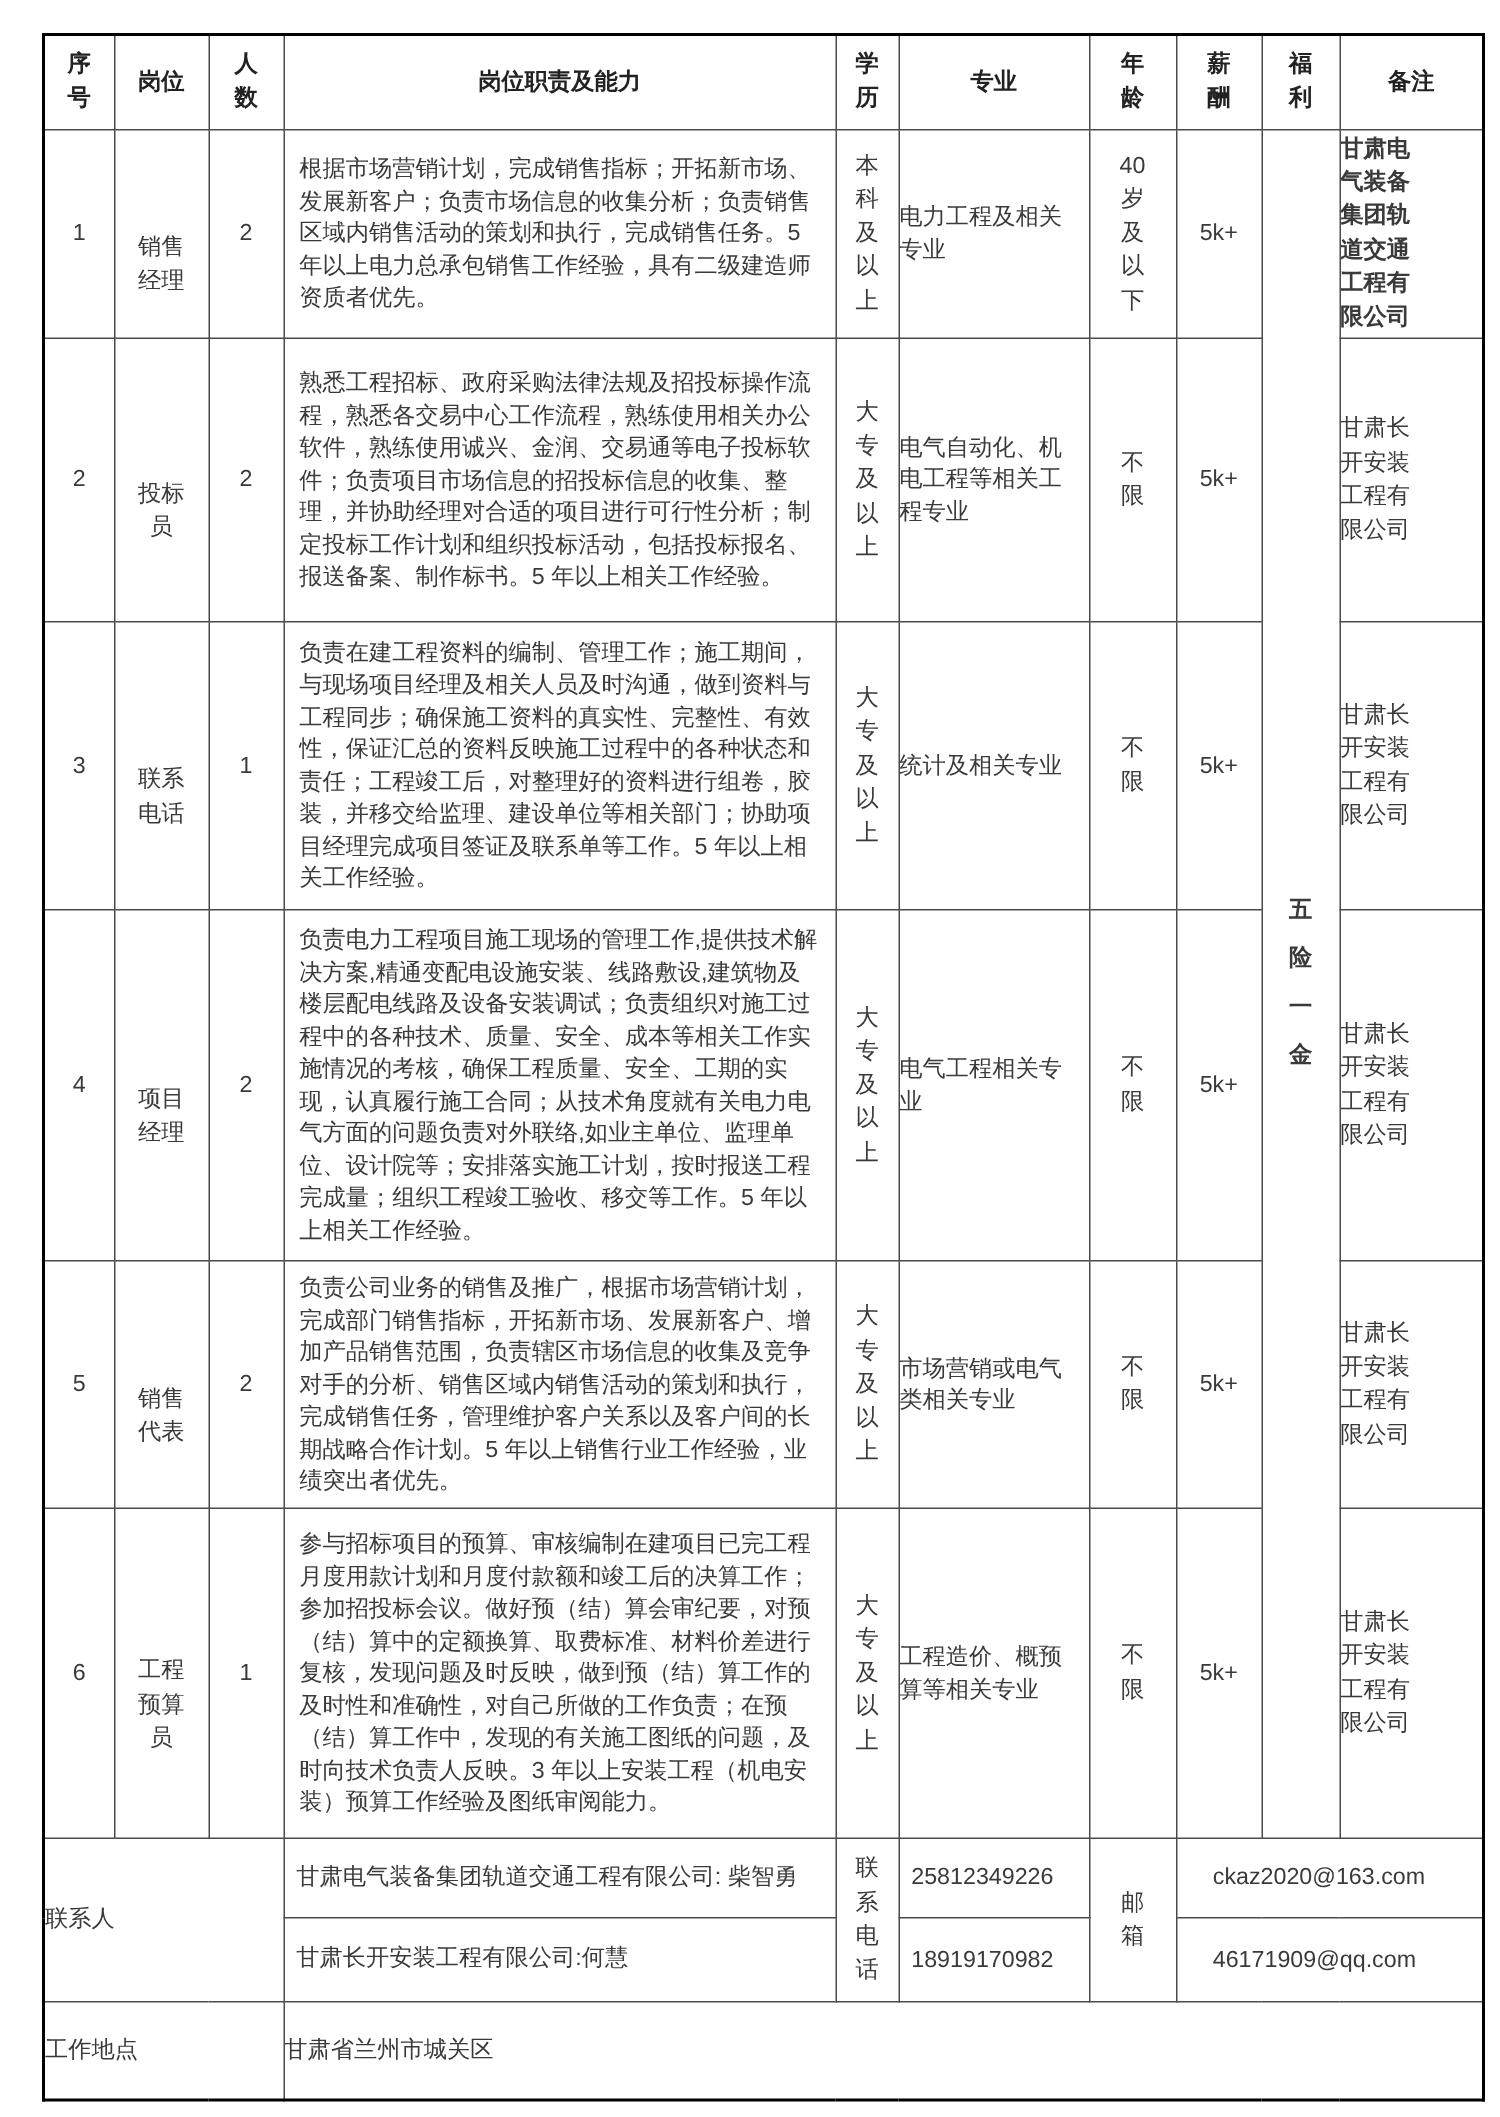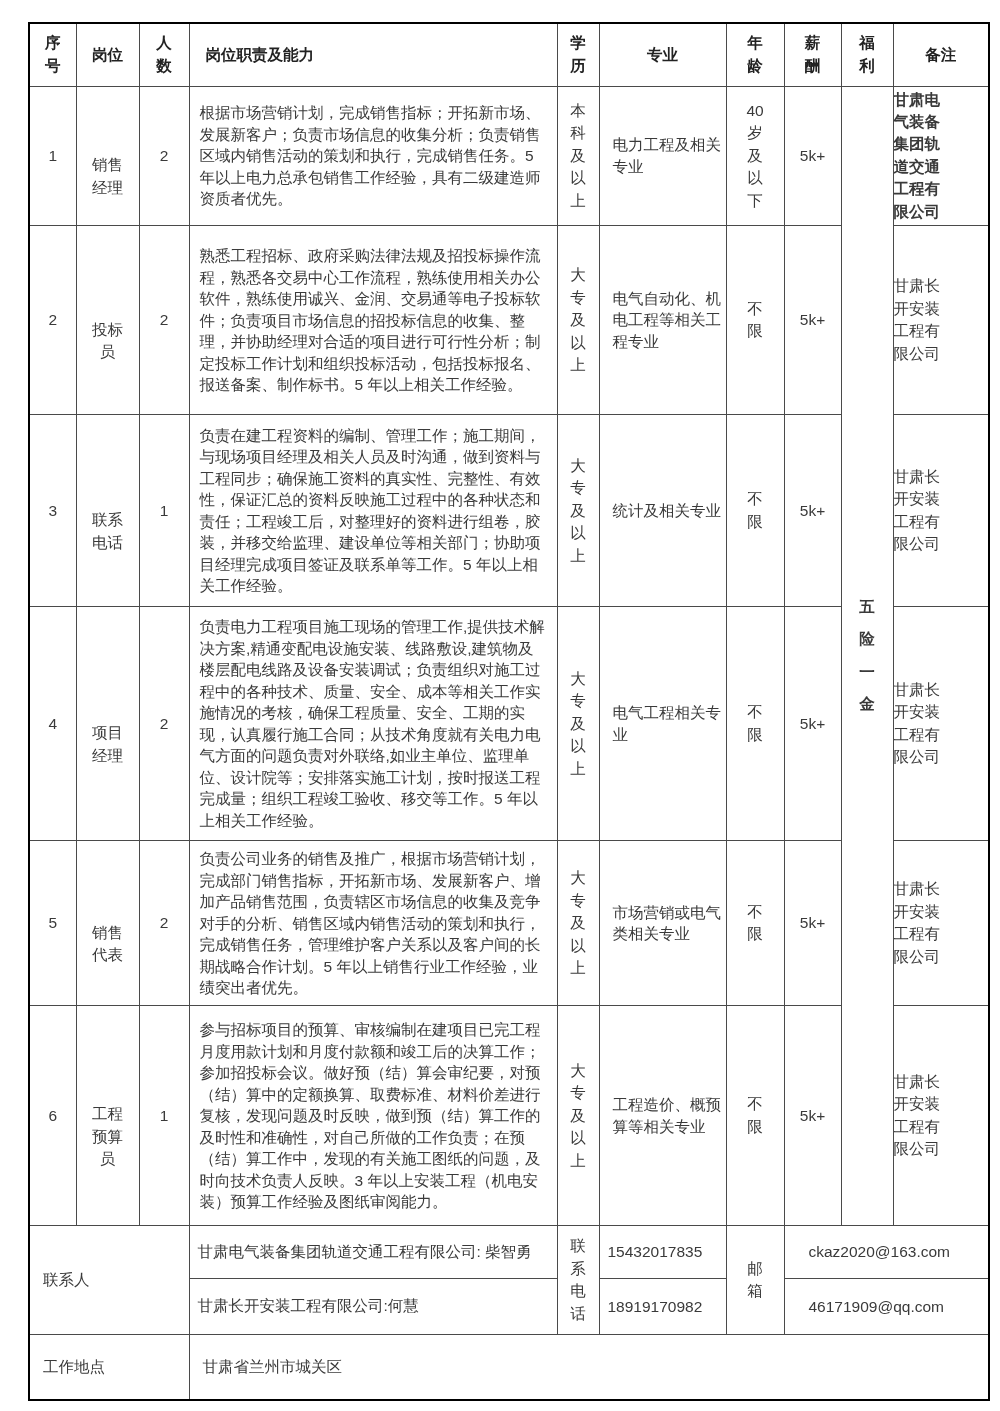--- a/index.html
+++ b/index.html
@@ -27,28 +27,28 @@
     overflow:hidden;
   }
   .hdr{font-weight:bold;color:#222;}
   .left{text-align:left;}
   .duty{
     text-align:left;
     padding:6px 10px;
     line-height:21.5px;
     margin-left:24px;
   }
-  .dutyhdr{text-align:left;padding-left:16px;}
+  .dutyhdr{text-align:center;padding-left:4px;}
   
   .w1{display:inline-block;width:1.5em;line-height:1.45;vertical-align:middle;}
   .w2{display:inline-block;width:2.1em;line-height:1.45;vertical-align:middle;text-align:center;margin-top:42px;}
   .w3{display:inline-block;width:3.15em;line-height:1.45;vertical-align:middle;text-align:left;}
   .welfare .w1{line-height:2.1;font-weight:bold;}
   .bold{font-weight:bold;}
-  .padL{padding-left:13px;}
+  .padL{padding-left:0;}
   .phone{text-align:left;padding-left:8px;}
   .email{text-align:left;padding-left:24px;}
   .company{text-align:left;padding:4px 8px;line-height:1.35;}
   .notecell{text-align:left;padding-left:0;}
 </style>
 </head>
 <body>
 
 <table class="jobs">
   <colgroup>
@@ -148,21 +148,21 @@
     <td class="left padL">工程造价、概预算等相关专业</td>
     <td><span class="w1">不限</span></td>
     <td>5k+</td>
     <td class="notecell"><span class="w3">甘肃长开安装工程有限公司</span></td>
   </tr>
 
   <tr style="height:53px">
     <td rowspan="2" colspan="3" class="left padL">联系人</td>
     <td class="company">甘肃电气装备集团轨道交通工程有限公司: 柴智勇</td>
     <td rowspan="2"><span class="w1">联系电话</span></td>
-    <td class="phone">15432017835</td>
+    <td class="phone">25812349226</td>
     <td rowspan="2"><span class="w1">邮箱</span></td>
     <td colspan="3" class="email">ckaz2020@163.com</td>
   </tr>
 
   <tr style="height:56px">
     <td class="company">甘肃长开安装工程有限公司:何慧</td>
     <td class="phone">18919170982</td>
     <td colspan="3" class="email">46171909@qq.com</td>
   </tr>
 

